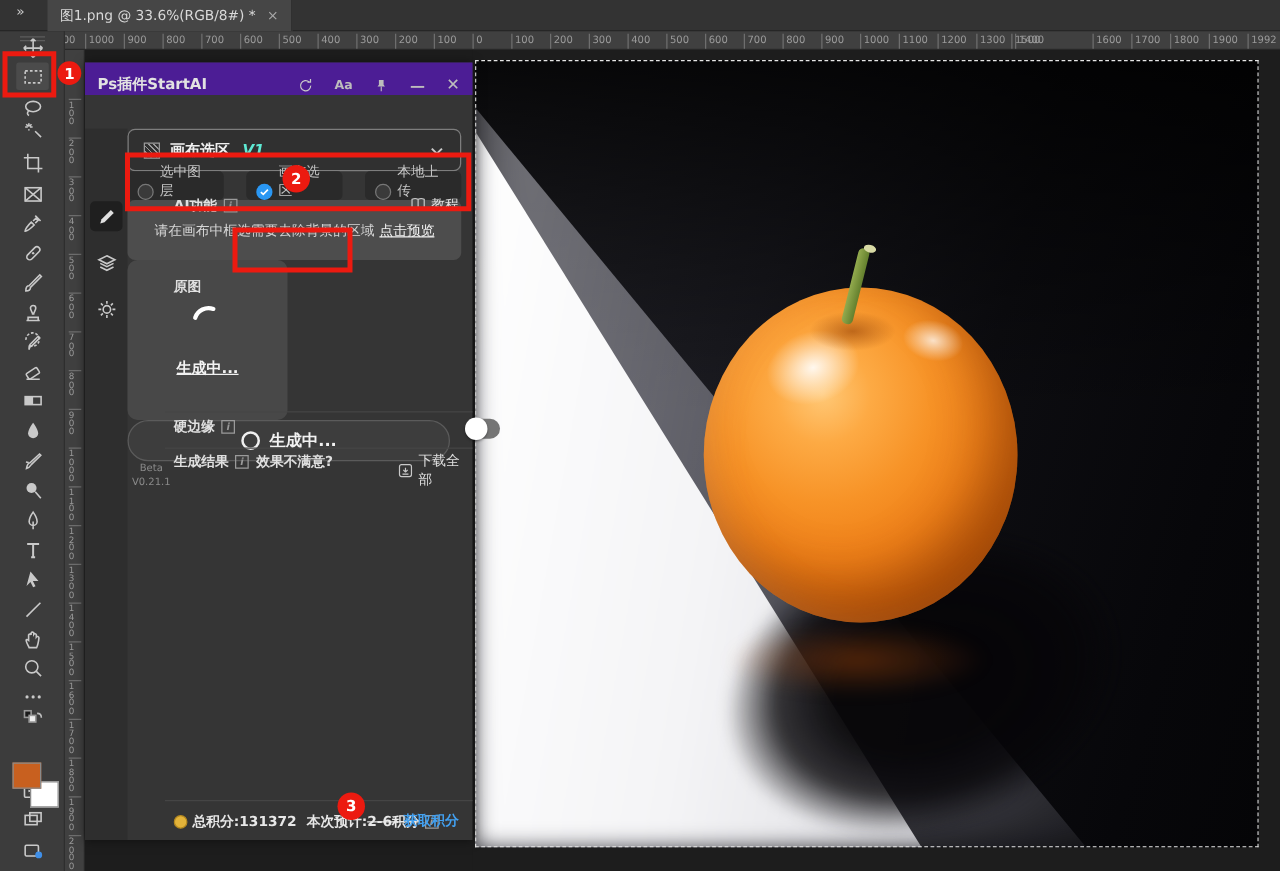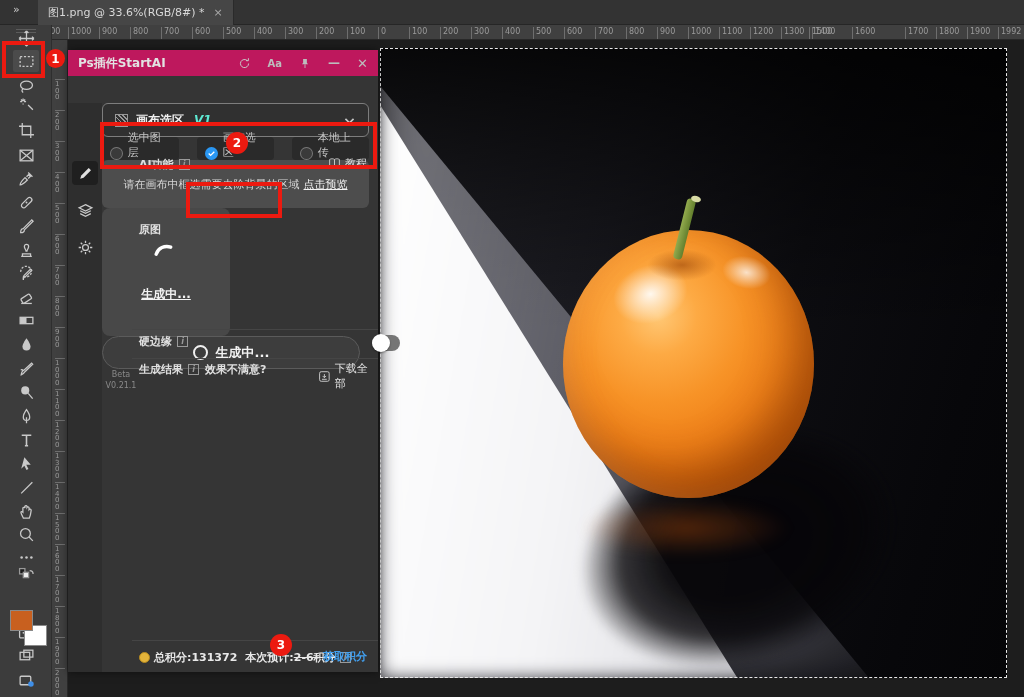--- a/index.html
+++ b/index.html
@@ -27,21 +27,21 @@
   .grip { left:16px; top:4px; width:20px; height:4px; border-top:1px solid #5c5c5c; border-bottom:1px solid #5c5c5c; }
   .tool { position:absolute; left:13px; width:26px; height:22px; display:flex; align-items:center; justify-content:center; }
   .tool.sel { background:#4b4b4b; border-radius:2px; }
   .ticon { width:17px; height:17px; stroke:#c9c9c9; fill:none; stroke-width:1.2; }
   .swatch { position:absolute; border:1px solid #8a8a8a; }
   .fg { left:10px; top:585px; width:23px; height:21px; z-index:2; }
   .bg { left:24px; top:600px; width:23px; height:21px; z-index:1; }
 
   
   .panel { left:68px; top:50px; width:310px; height:622px; background:#353535; box-shadow:0 0 8px rgba(0,0,0,.5); }
-  .ptitle { left:0; top:0; width:310px; height:26px; background:#be185d; display:flex; align-items:center; padding:0 10px; }
+  .ptitle { left:0; top:0; width:310px; height:26px; background:#4c1d95; display:flex; align-items:flex-end; padding:0 10px; }
   .ptitle .name { font-size:12px; font-weight:bold; color:#e2e2e2; }
   .ptitle .ticons { margin-left:auto; display:flex; align-items:center; gap:17px; color:#bdbdbd; }
   .uidrow { left:0; top:26px; width:310px; height:27px; background:#3a3a3a; display:flex; align-items:center; padding:0 10px; gap:8px; border-bottom:1px solid #2c2c2c; }
   .uidrow .uid { font-size:12px; font-weight:bold; color:#e6e6e6; }
   .uidbadge { background:#2b2b2b; border-radius:9px; font-size:10px; color:#cfcfcf; padding:2px 7px; display:flex; gap:4px; align-items:center; }
   .navcol { left:0; top:53px; width:34px; height:569px; background:#2e2e2e; }
   .navitem { position:absolute; left:4px; width:26px; height:24px; display:flex; align-items:center; justify-content:center; border-radius:4px; }
   .navitem.sel { background:#1f1f1f; }
   .pcontent { left:34px; top:53px; width:276px; height:569px; }
 
@@ -156,21 +156,21 @@
       <span class="hlabel" style="left: 512px;">600</span>
       <span class="hlabel" style="left: 543px;">700</span>
       <span class="hlabel" style="left: 574px;">800</span>
       <span class="hlabel" style="left: 605px;">900</span>
       <span class="hlabel" style="left: 636px;">1000</span>
       <span class="hlabel" style="left: 667px;">1100</span>
       <span class="hlabel" style="left: 698px;">1200</span>
       <span class="hlabel" style="left: 729px;">1300</span>
       <span class="hlabel" style="left: 760px;">1400</span>
       <span class="hlabel" style="left: 757px;">1500</span>
-      <span class="hlabel" style="left: 800px;">1600</span>
+      <span class="hlabel" style="left: 822px;">1600</span>
       <span class="hlabel" style="left: 853px;">1700</span>
       <span class="hlabel" style="left: 884px;">1800</span>
       <span class="hlabel" style="left: 915px;">1900</span>
       <span class="hlabel" style="left: 946px;">1992</span>
     </div>
   <div class="a vruler" id="vruler">
       <span class="vlabel" style="top: 39px;">1<br>0<br>0</span>
       <span class="vlabel" style="top: 70px;">2<br>0<br>0</span>
       <span class="vlabel" style="top: 101px;">3<br>0<br>0</span>
       <span class="vlabel" style="top: 132px;">4<br>0<br>0</span>

